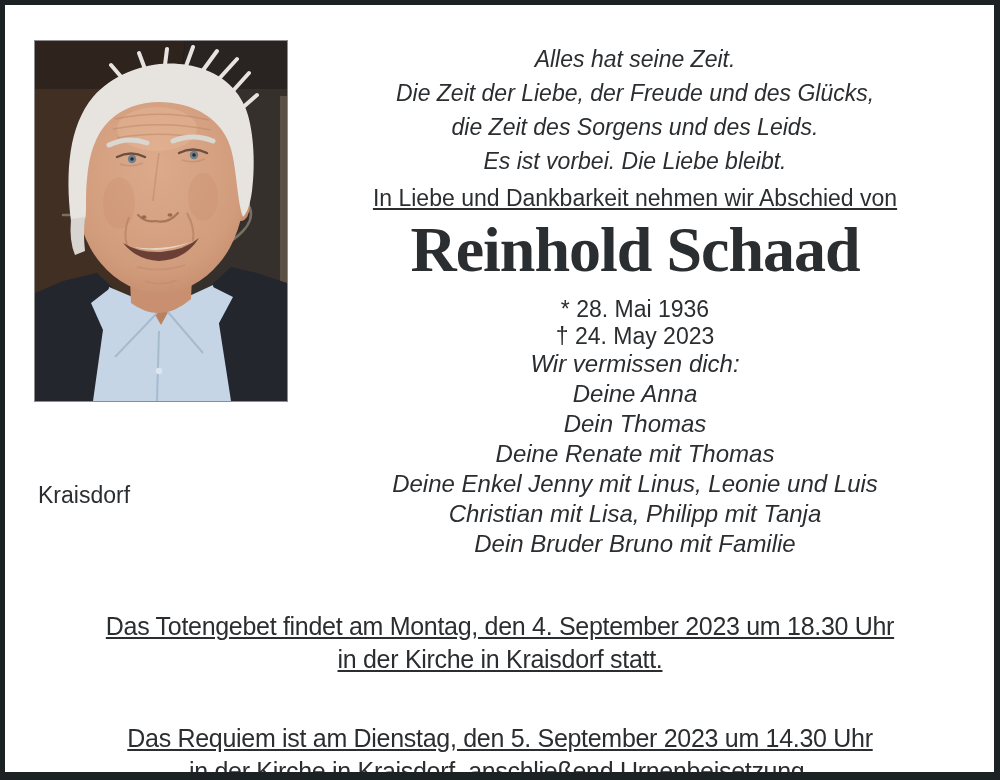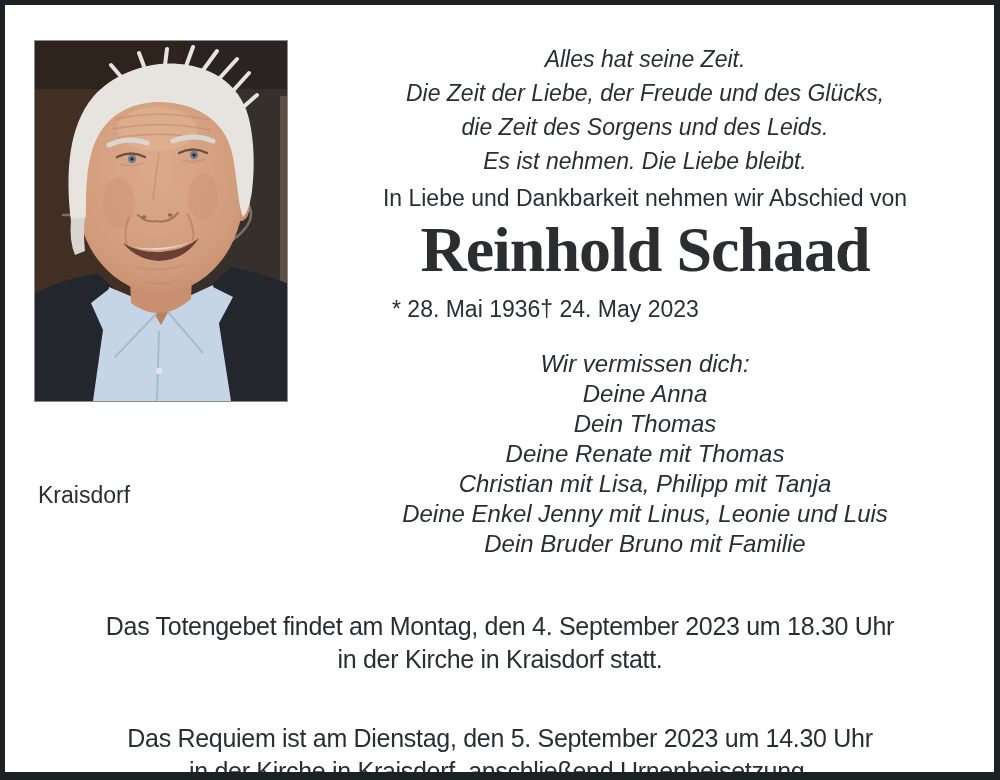--- a/index.html
+++ b/index.html
@@ -50,28 +50,28 @@
   .f-sideburn{fill:#d8d4cf;}
   .f-brow{stroke:#dad6d0;stroke-width:5;stroke-linecap:round;fill:none;}
   .f-lid{stroke:#6e4f3f;stroke-width:2.5;fill:none;stroke-linecap:round;}
   .f-wrk{stroke:#c08a6d;stroke-width:1.6;fill:none;opacity:.6;}
   .f-fold{stroke:#b37e61;stroke-width:2;fill:none;opacity:.65;}
   .f-nose{stroke:#a9765a;stroke-width:2.2;fill:none;stroke-linecap:round;}
   .f-mouth{fill:#6a4036;}
   .f-teeth{fill:#e8ded2;opacity:.85;}
   .f-lip{stroke:#c58f71;stroke-width:2;fill:none;opacity:.7;}
   
-  .col{position:absolute;left:370px;width:550px;text-align:center;}
+  .col{position:absolute;left:360px;width:550px;text-align:center;}
   .poem{top:42px;font-style:italic;font-size:23px;line-height:34px;}
-  .intro{top:184px;font-size:23px;line-height:28px;}
+  .intro{top:184px;font-size:23px;line-height:28px;text-decoration:underline;}
   .name{top:212px;font-size:64px;line-height:76px;font-weight:bold;letter-spacing:-1px;font-family:Liberation Serif, serif;}
-  .dates{top:296px;font-size:23px;display:flex;justify-content:flex-start;padding:0 22px;}
+  .dates{top:296px;font-size:23px;display:flex;justify-content:flex-end;padding:0 22px;flex-direction:column;}
   .mourning{top:349px;font-size:24px;line-height:30px;font-style:italic;}
   .place{position:absolute;left:38px;top:438px;font-size:23px;margin-top:44px;}
-  .event{position:absolute;left:0;width:1000px;text-align:center;font-size:25px;line-height:33px;letter-spacing:-0.3px;}
+  .event{position:absolute;left:0;width:1000px;text-align:center;font-size:25px;line-height:33px;letter-spacing:-0.3px;text-decoration:underline;}
   .event1{top:610px;}
   .event2{top:722px;}
 </style>
 </head>
 <body>
 
 <div class="page">
   <div class="frame"></div>
 
   <figure class="photo">
@@ -135,39 +135,39 @@
       <path class="f-teeth" d="M 98 206 Q 126 214 156 201 Q 127 210 98 206 Z"></path>
       <path class="f-lip" d="M 102 226 Q 126 232 150 224"></path>
       <path class="f-wrk" d="M 110 240 Q 126 246 142 239"></path>
     </svg>
   </figure>
 
   <div class="col poem">
     <div>Alles hat seine Zeit.</div>
     <div>Die Zeit der Liebe, der Freude und des Glücks,</div>
     <div>die Zeit des Sorgens und des Leids.</div>
-    <div>Es ist nehmen. Die Liebe bleibt.</div>
+    <div>Es ist vorbei. Die Liebe bleibt.</div>
   </div>
 
   <div class="col intro">In Liebe und Dankbarkeit nehmen wir Abschied von</div>
 
   <h1 class="col name">Reinhold Schaad</h1>
 
   <div class="col dates">
     <span>* 28. Mai 1936</span>
     <span>† 24. May 2023</span>
   </div>
 
   <div class="col mourning">
     <div>Wir vermissen dich:</div>
     <div>Deine Anna</div>
     <div>Dein Thomas</div>
     <div>Deine Renate mit Thomas</div>
+    <div>Deine Enkel Jenny mit Linus, Leonie und Luis</div>
     <div>Christian mit Lisa, Philipp mit Tanja</div>
-    <div>Deine Enkel Jenny mit Linus, Leonie und Luis</div>
     <div>Dein Bruder Bruno mit Familie</div>
   </div>
 
   <div class="place">Kraisdorf</div>
 
   <div class="event event1">
     <div>Das Totengebet findet am Montag, den 4. September 2023 um 18.30 Uhr</div>
     <div>in der Kirche in Kraisdorf statt.</div>
   </div>
   <div class="event event2">

